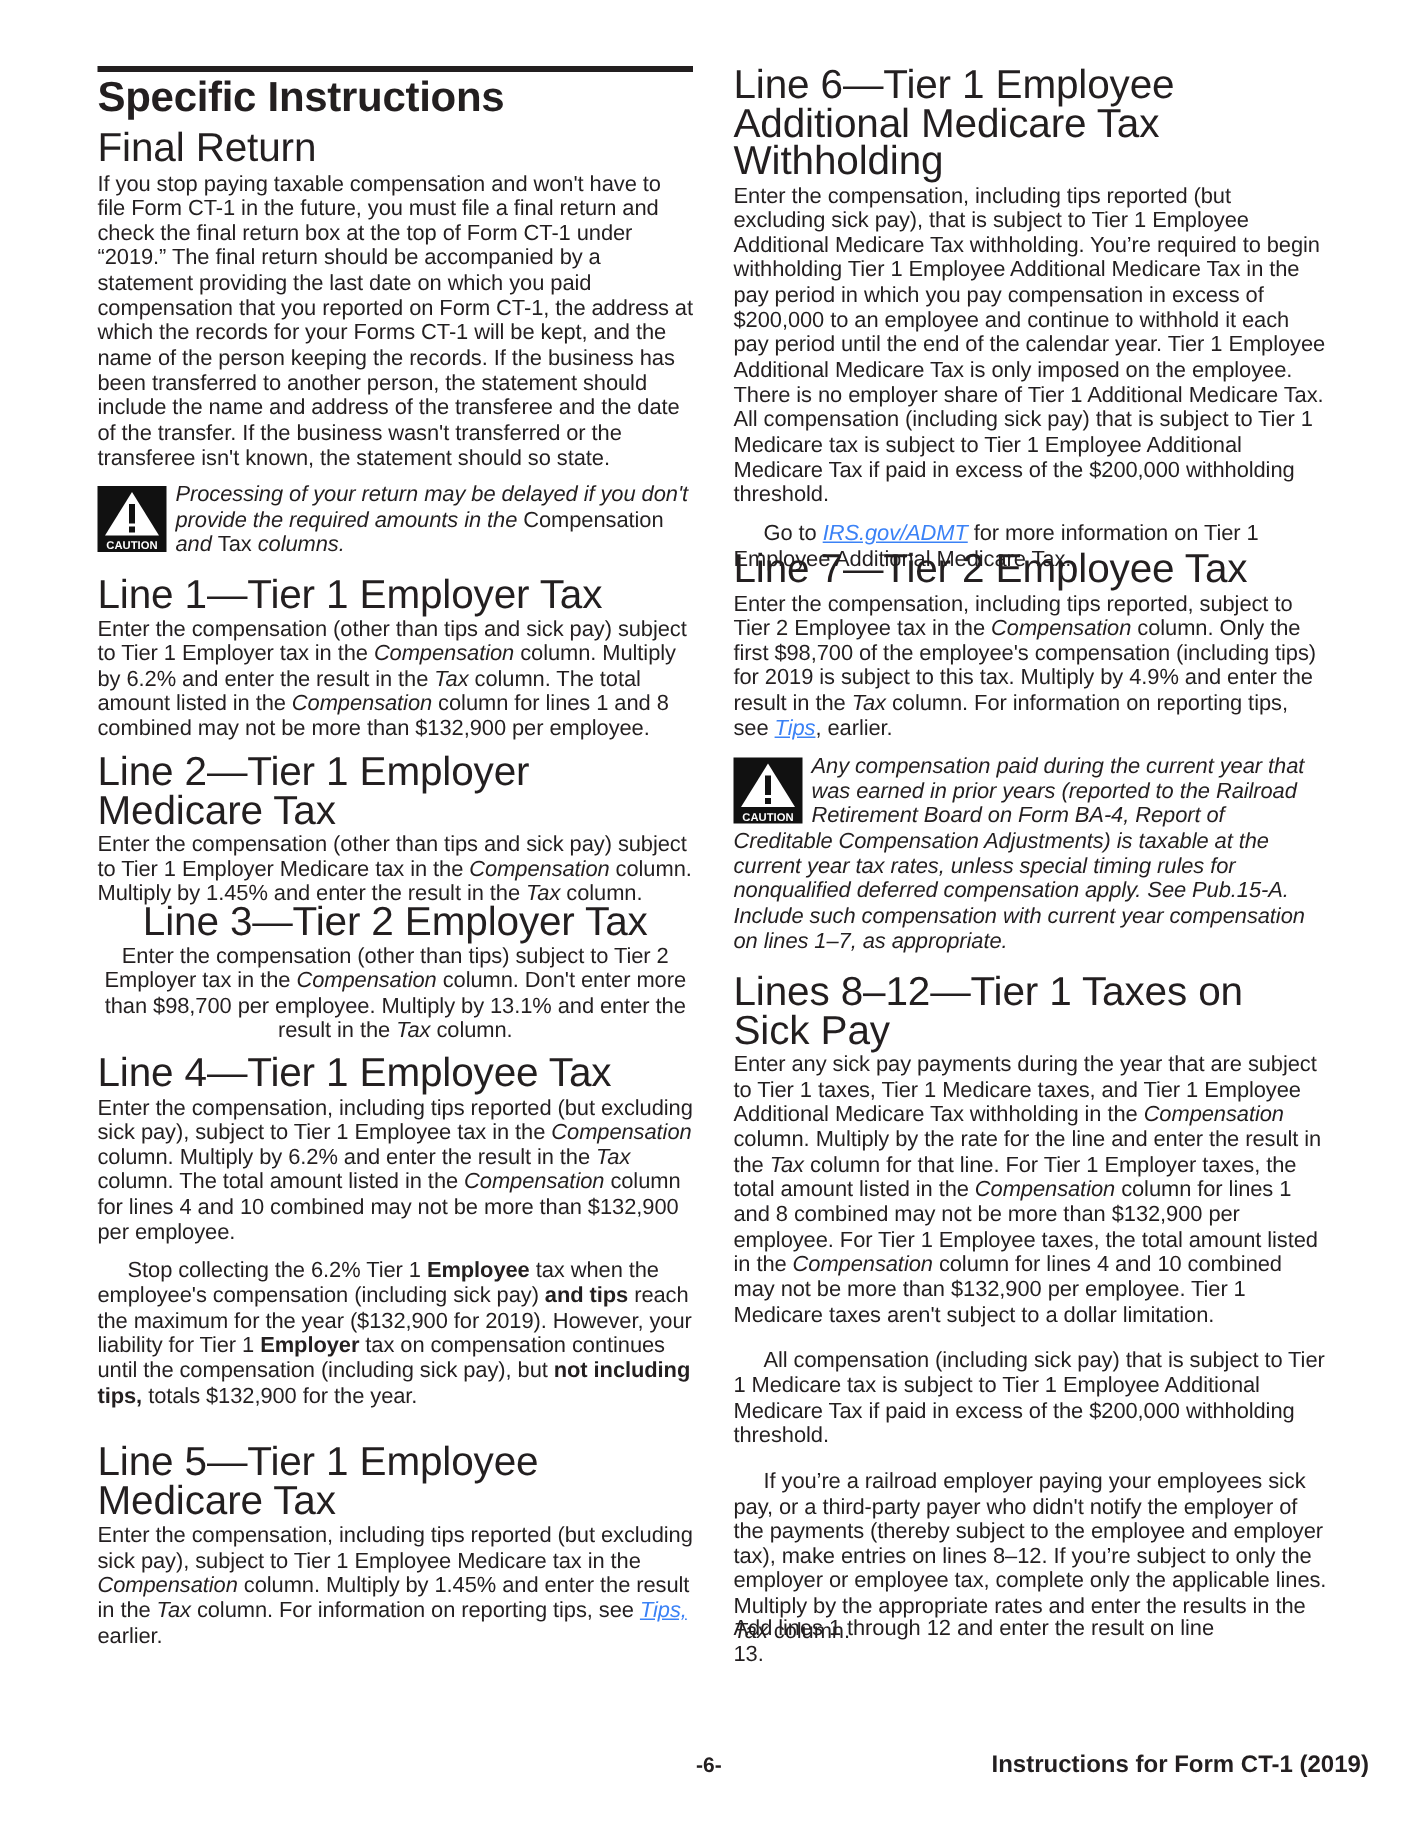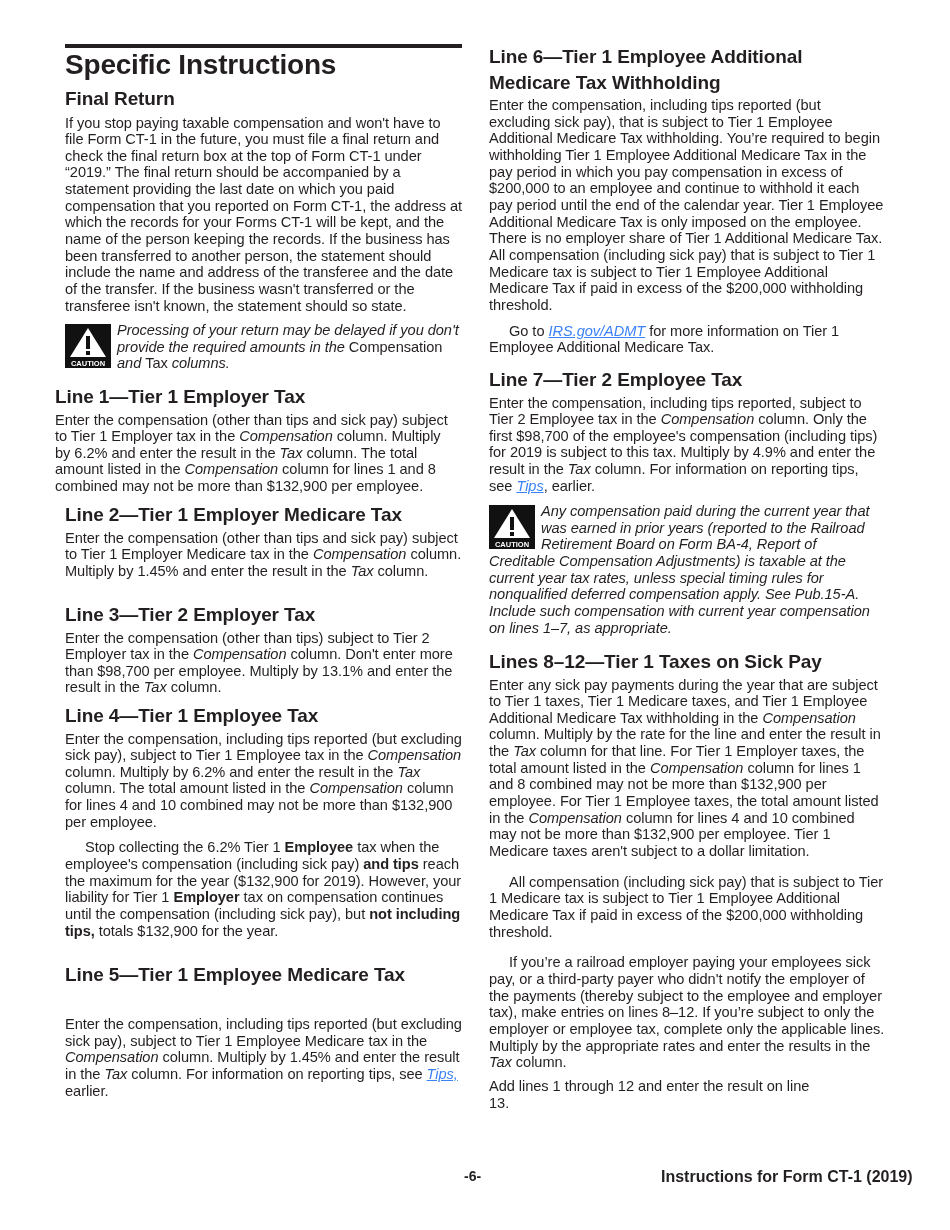--- a/index.html
+++ b/index.html
@@ -1,20 +1,20 @@
 <!DOCTYPE html>
 <html><head>
 <meta charset="utf-8">
 <style>
   html, body { margin:0; padding:0; background:#ffffff; }
   body { width:950px; height:1230px; position:relative; overflow:hidden;
          font-family:"Liberation Sans", sans-serif; color:#231f20; }
   .topbar { position:absolute; left:65px; top:44px; width:397px; height:4px; background:#231f20; }
   h1.title { position:absolute; left:65px; top:48px; margin:0; font-size:28px; font-weight:bold; letter-spacing:-0.2px; line-height:34px; }
-  h2 { margin:0; font-size:19px; font-weight:bold; line-height:25.5px; letter-spacing:-0.1px; }
+  h2 { margin:0; font-size:27px; font-weight:normal; line-height:25.5px; letter-spacing:-0.1px; }
   p { margin:0; font-size:14.6px; line-height:16.65px; letter-spacing:-0.05px; }
   p.indent { text-indent:20px; }
   .link { color:#3b82f6; text-decoration:underline; font-style:italic; }
   .caution { position:relative; }
   .caution-icon { float:left; width:46px; height:44px; background:#111; margin:2px 6px 0 0; position:relative; }
   .caution-icon svg { position:absolute; left:0; top:0; }
   .caution p { font-style:italic; }
   .footer-page { position:absolute; left:464px; top:1168px; font-size:14px; font-weight:bold; }
   .footer-title { position:absolute; left:661px; top:1168px; font-size:16px; font-weight:bold; }
   .abs { position:absolute; }
@@ -35,31 +35,31 @@
     <svg width="46" height="44" viewBox="0 0 46 44">
       <polygon points="23,4 41,33 5,33" fill="#fff"></polygon>
       <rect x="21" y="12" width="4" height="13" fill="#111"></rect>
       <rect x="21" y="27" width="4" height="4" fill="#111"></rect>
       <text x="23" y="42" font-size="7.5" font-weight="bold" fill="#fff" text-anchor="middle" font-family="Liberation Sans, sans-serif">CAUTION</text>
     </svg>
   </div>
   <p><span>Processing of your return may be delayed if you don't provide the required amounts in the </span><span style="font-style:normal">Compensation</span><span> and </span><span style="font-style:normal">Tax</span><span> columns.</span></p>
 </div>
 
-<div class="abs" style="left:55px; top:384px; width:397px;">
+<div class="abs" style="left:65px; top:384px; width:397px;">
   <h2>Line 1—Tier 1 Employer Tax</h2>
   <p style="margin-top:2px;"><span>Enter the compensation (other than tips and sick pay) subject to Tier 1 Employer tax in the </span><i>Compensation</i><span> column. Multiply by 6.2% and enter the result in the </span><i>Tax</i><span> column. The total amount listed in the </span><i>Compensation</i><span> column for lines 1 and 8 combined may not be more than $132,900 per employee.</span></p>
 </div>
 
 <div class="abs" style="left:65px; top:502px; width:397px;">
   <h2>Line 2—Tier 1 Employer Medicare Tax</h2>
   <p style="margin-top:2px;"><span>Enter the compensation (other than tips and sick pay) subject to Tier 1 Employer Medicare tax in the </span><i>Compensation</i><span> column. Multiply by 1.45% and enter the result in the </span><i>Tax</i><span> column.</span></p>
 </div>
 
-<div class="abs" style="left:65px; top:602px; width:397px;">
+<div class="abs" style="left:65px; top:602px; width:397px;text-align:center;">
   <h2>Line 3—Tier 2 Employer Tax</h2>
   <p style="margin-top:2px;"><span>Enter the compensation (other than tips) subject to Tier 2 Employer tax in the </span><i>Compensation</i><span> column. Don't enter more than $98,700 per employee. Multiply by 13.1% and enter the result in the </span><i>Tax</i><span> column.</span></p>
 </div>
 
 <div class="abs" style="left:65px; top:703px; width:397px;">
   <h2>Line 4—Tier 1 Employee Tax</h2>
   <p style="margin-top:2px;"><span>Enter the compensation, including tips reported (but excluding sick pay), subject to Tier 1 Employee tax in the </span><i>Compensation</i><span> column. Multiply by 6.2% and enter the result in the </span><i>Tax</i><span> column. The total amount listed in the </span><i>Compensation</i><span> column for lines 4 and 10 combined may not be more than $132,900 per employee.</span></p>
   <p class="indent" style="margin-top:9px;"><span>Stop collecting the 6.2% Tier 1 </span><b>Employee</b><span> tax when the employee's compensation (including sick pay) </span><b>and tips</b><span> reach the maximum for the year ($132,900 for 2019). However, your liability for Tier 1 </span><b>Employer</b><span> tax on compensation continues until the compensation (including sick pay), but </span><b>not including tips,</b><span> totals $132,900 for the year.</span></p>
 </div>
 

